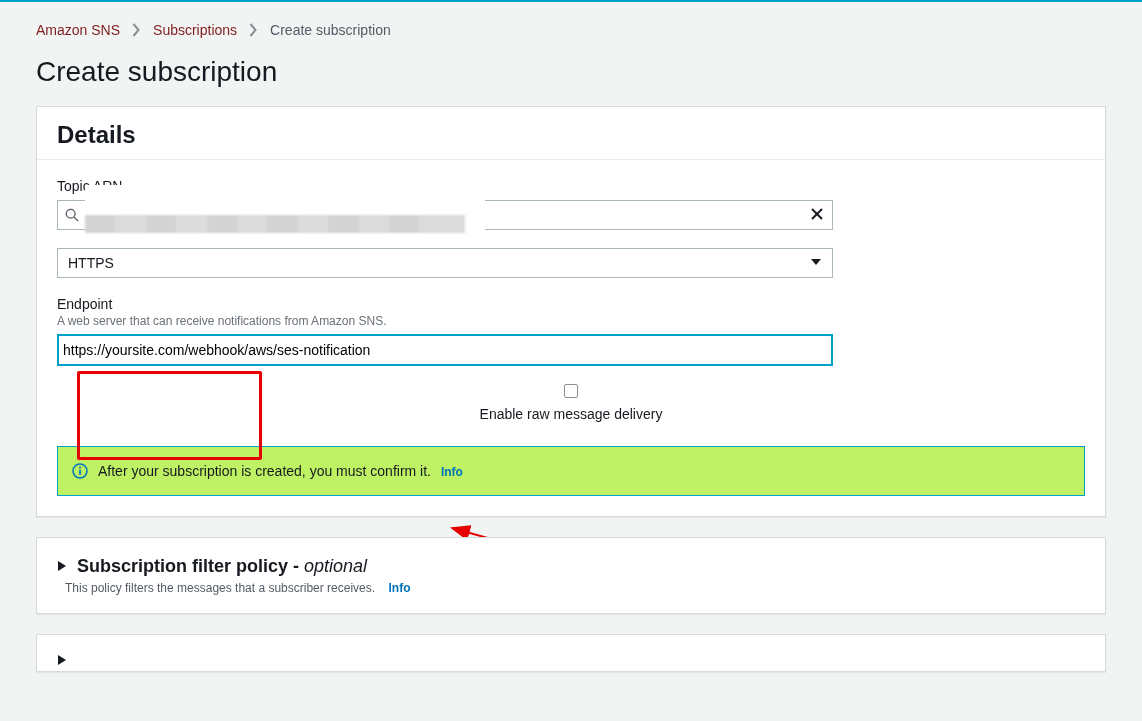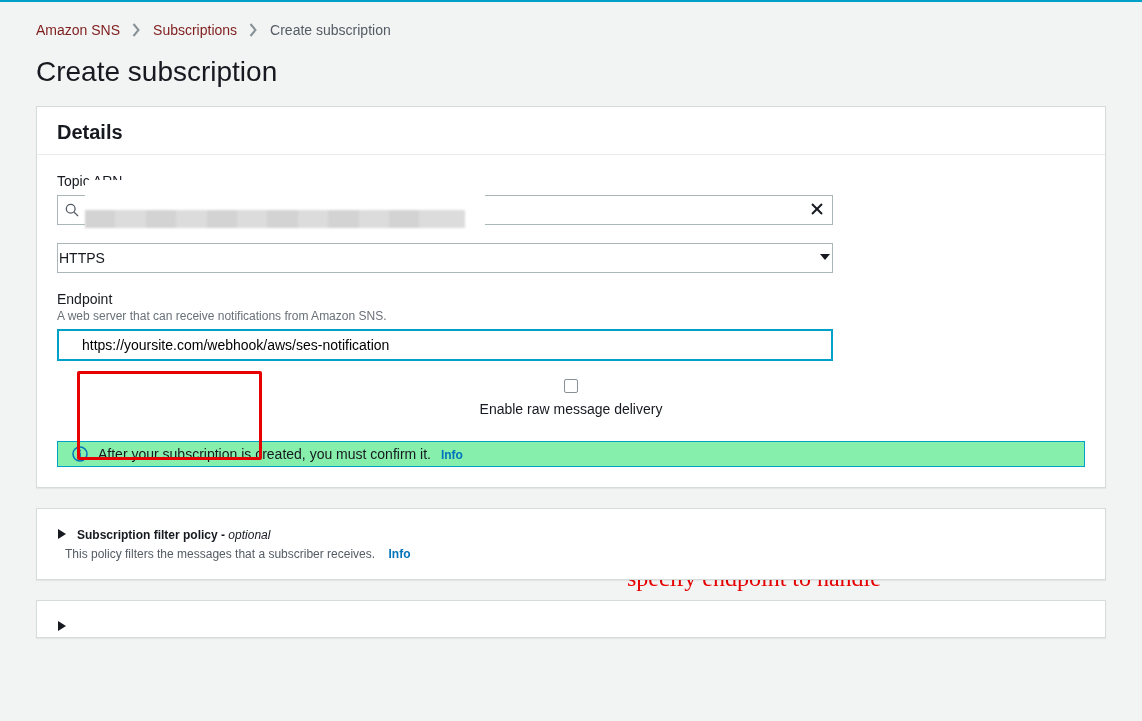--- a/index.html
+++ b/index.html
@@ -23,21 +23,21 @@
   h1.page-title {
     font-size: 28px; font-weight: 400; margin: 0 0 18px 0; color: #16191f;
   }
   .panel {
     background: #fff; border: 1px solid #d5dbdb; margin-bottom: 20px;
     box-shadow: 0 1px 1px rgba(0,0,0,.05);
     position: relative;
   }
   .panel-header {
     padding: 14px 20px 10px 20px;
-    font-size: 20px; font-weight: 700; color: #16191f;
+    font-size: 24px; font-weight: 700; color: #16191f;
   }
   .panel-hr { border: 0; border-top: 1px solid #eaeded; margin: 0; }
   .panel-body { padding: 18px 20px 20px 20px; }
   .field { margin-bottom: 18px; }
   .field-label { font-size: 14px; font-weight: 400; color: #16191f; }
   .field-desc  { font-size: 12px; color: #687078; margin-top: 2px; }
   .control { margin-top: 6px; position: relative; }
 
   .arn-input {
     display: flex; align-items: center; width: 776px;
@@ -74,48 +74,48 @@
     position: absolute;
     left: 40px; top: 264px;
     width: 185px; height: 89px;
     border: 3px solid #e60000;
     pointer-events: none;
     border-radius: 2px;
   }
 
   .select-wrap {
     border: 1px solid #aab7b8; height: 30px; width: 776px;
-    display: flex; align-items: center; padding: 0 1px; cursor: pointer;
+    display: flex; align-items: center; padding: 0 10px; cursor: pointer;
     justify-content: space-between;
   }
   .select-wrap .caret svg { width: 12px; height: 12px; fill:#16191f; }
   .endpoint-input {
     border: 2px solid #00a1c9; height: 32px; width: 776px;
-    padding: 0 23px; font-size: 14px; outline: none;
+    padding: 0 4px; font-size: 14px; outline: none;
     background: #fff;
   }
 
   .checkbox-row { display: flex; align-items: center; gap: 8px; margin-top: 10px; margin-bottom: 24px; flex-direction: column; }
   .chk {
     width: 14px; height: 14px; border: 1px solid #879196; background: #fff;
     border-radius: 2px; cursor: pointer;
   }
   .alert {
     display: flex; align-items: center; gap: 10px;
-    border: 1px solid #00a1c9; background: #86efac;
-    padding: 4px 14px;
+    border: 1px solid #00a1c9; background: #bef264;
+    padding: 16px 14px;
   }
   .alert .info-ic svg { width:16px; height:16px; display:block; }
   .alert-text { font-size: 14px; color: #16191f; }
   .info-link { color:#0073bb; font-size: 12px; font-weight:700; margin-left: 6px; cursor:pointer; }
 
   .expandable-panel { padding: 18px 20px; }
   .exp-header { display: flex; align-items: center; gap: 10px; cursor:pointer; }
   .exp-header .tri svg { width:10px; height:12px; fill:#16191f; }
-  .exp-title { font-size: 12px; font-weight:700; }
+  .exp-title { font-size: 18px; font-weight:700; }
   .exp-title em { font-style: italic; font-weight:400; }
   .exp-desc { margin: 4px 0 0 8px; color:#545b64; font-size:12px; }
   .exp-desc .info-link { margin-left:10px; }
 
   
   .annotation {
     position: absolute;
     left: 0; top: 0; width: 100%; height: 100%;
     pointer-events: none;
   }

